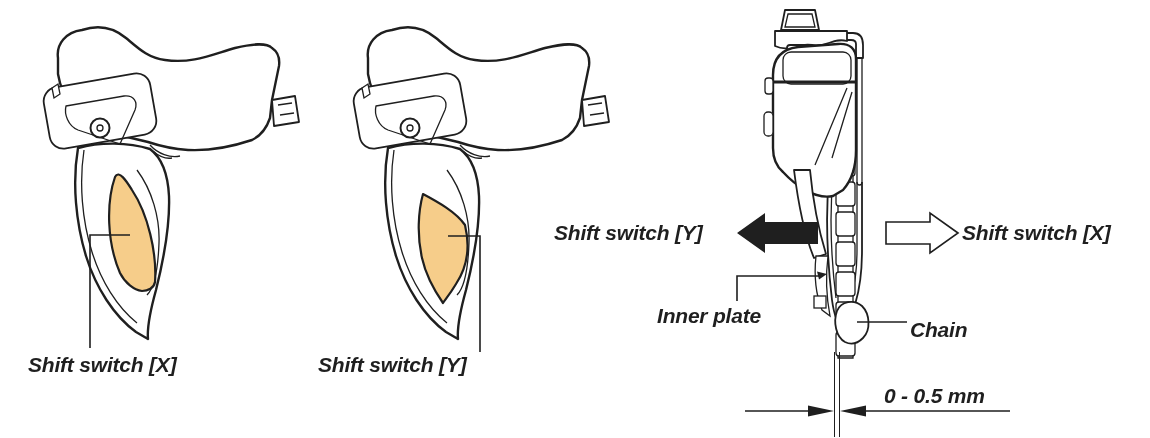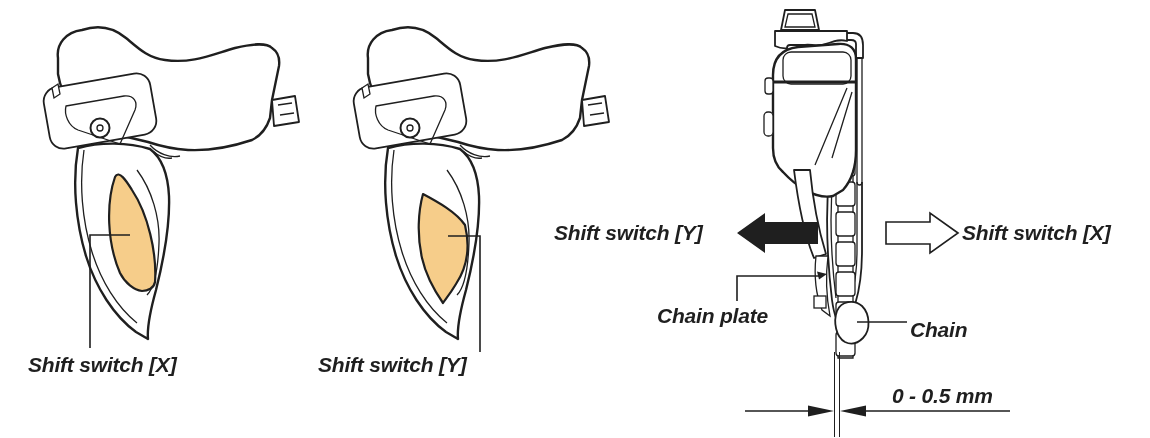--- a/index.html
+++ b/index.html
@@ -132,17 +132,17 @@
     </g>
 
     <path class="ln w16" d="M 127,322 L 177,322"></path>
 
     <polygon class="blk" points="7,233 35,213 35,222 88,222 88,244 35,244 35,253"></polygon>
     <polygon class="wh w16" points="228,233 200,213 200,222 156,222 156,244 200,244 200,253"></polygon>
   </svg>
 
   <div class="lbl" style="left:554px; top:220px;">Shift switch [Y]</div>
   <div class="lbl" style="left:962px; top:220px;">Shift switch [X]</div>
-  <div class="lbl" style="left:657px; top:303px;">Chain plate</div>
+  <div class="lbl" style="left:657px; top:303px;">Inner plate</div>
   <div class="lbl" style="left:910px; top:317px;">Chain</div>
-  <div class="lbl" style="left:884px; top:383px;margin-left:8px;">0 - 0.5 mm</div>
+  <div class="lbl" style="left:884px; top:383px;">0 - 0.5 mm</div>
 
 </div>
 
 </body></html>

